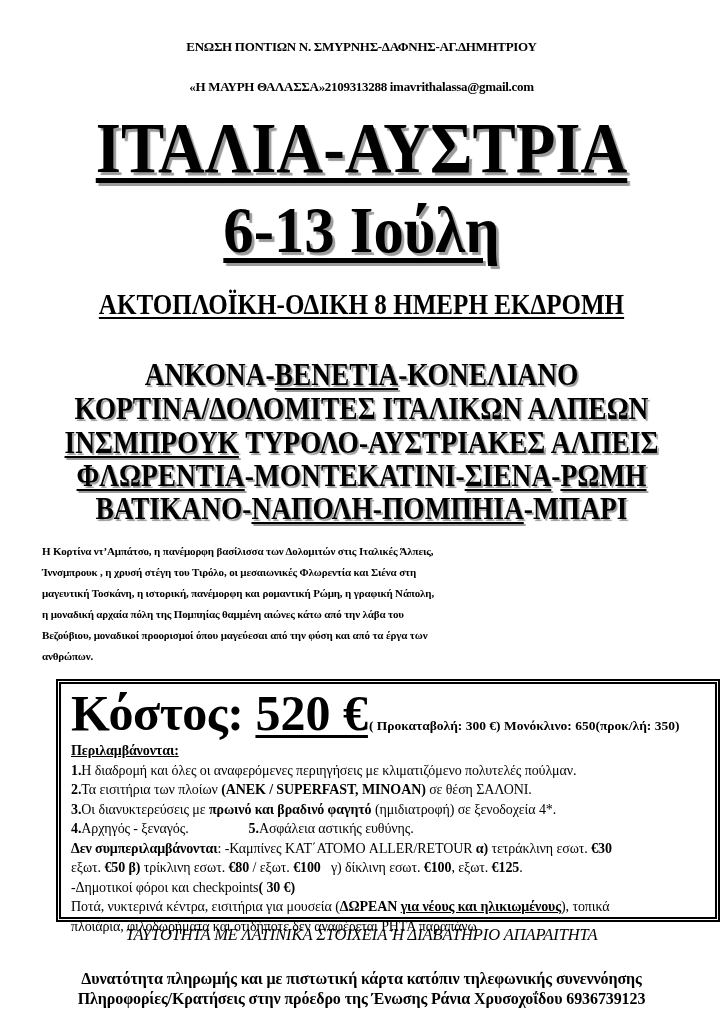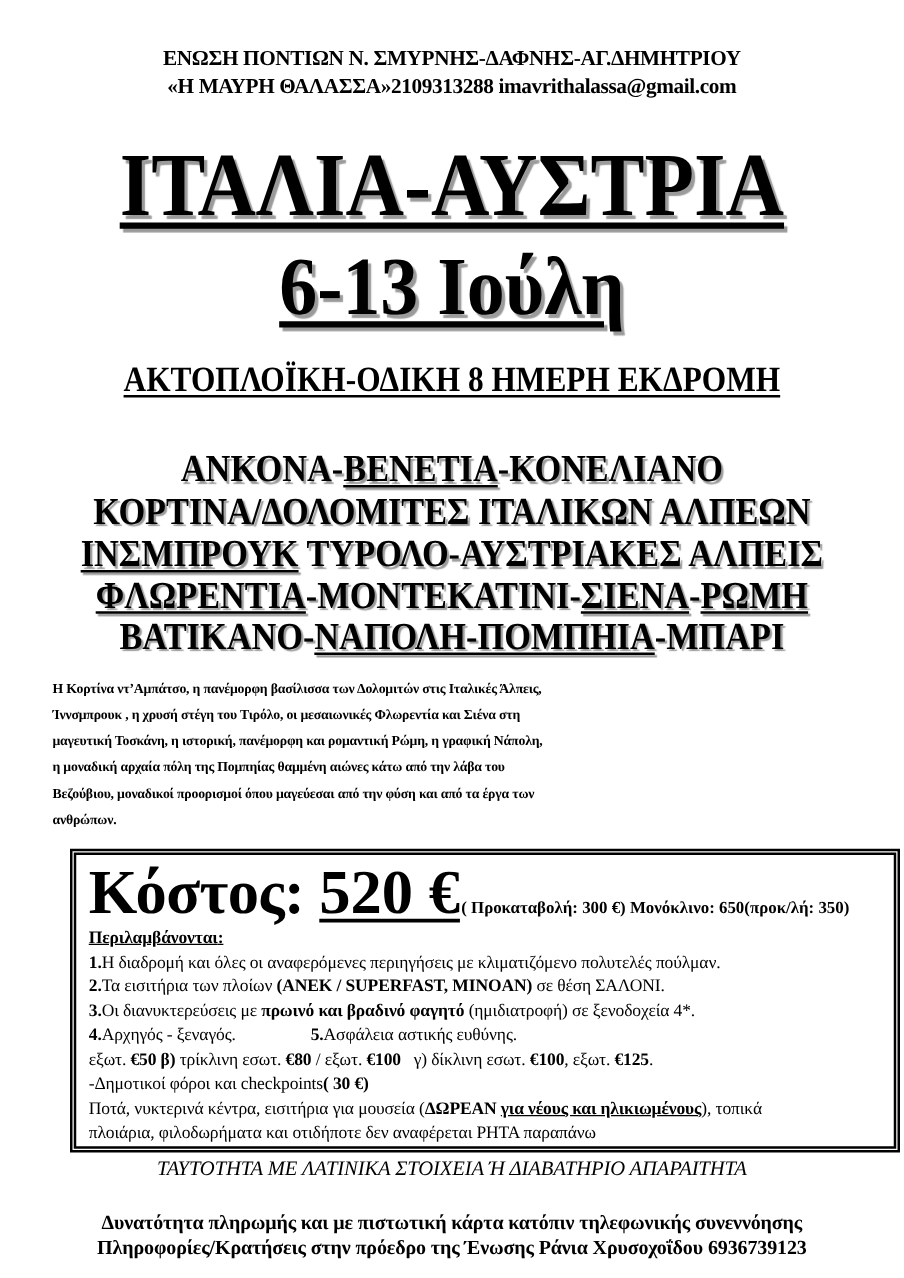--- a/index.html
+++ b/index.html
@@ -12,26 +12,26 @@
       height: 1022px;
       position: relative;
       overflow: hidden;
       font-family: "Liberation Serif", "DejaVu Serif", serif;
       color: #000;
     }
     .abs { position: absolute; left: 0; width: 723px; text-align: center; white-space: nowrap; }
 
     .org-line {
       font-weight: bold;
-      font-size: 17px;
+      font-size: 13px;
       line-height: 22px;
       letter-spacing: -0.3px;
     }
     .org1 { top: 36px; }
-    .org2 { top: 58px; }
+    .org2 { top: 76px; }
 
     .shadow-txt {
       text-shadow: 3px 3px 1px #9a9a9a;
     }
     .title {
       top: 106px;
       font-size: 72px;
       line-height: 84px;
       font-weight: bold;
       transform: scaleX(0.9);
@@ -191,20 +191,21 @@
       <span class="cost-label">Κόστος: </span><span class="cost-price">520 €</span><span class="cost-extra">( Προκαταβολή: 300 €) Μονόκλινο: 650(προκ/λή: 350)</span>
     </div>
 
     <div class="box-line includes-heading"><span>Περιλαμβάνονται</span><span>:</span></div>
 
     <div class="box-line"><b>1.</b><span>Η διαδρομή και όλες οι αναφερόμενες περιηγήσεις με κλιματιζόμενο πολυτελές πούλμαν.</span></div>
     <div class="box-line"><b>2.</b><span>Τα εισιτήρια των πλοίων </span><b>(ANEK / SUPERFAST, MINOAN)</b><span> σε θέση ΣΑΛΟΝΙ.</span></div>
     <div class="box-line"><b>3.</b><span>Οι διανυκτερεύσεις με </span><b>πρωινό και βραδινό φαγητό</b><span> (ημιδιατροφή) σε ξενοδοχεία 4*.</span></div>
     <div class="box-line"><b>4.</b><span>Αρχηγός - ξεναγός.</span><span class="spacer"></span><b>5.</b><span>Ασφάλεια αστικής ευθύνης.</span></div>
 
+    <div class="box-line"><b>Δεν συμπεριλαμβάνονται</b><span>: -Καμπίνες ΚΑΤ΄ΑΤΟΜΟ ALLER/RETOUR </span><b>α)</b><span> τετράκλινη εσωτ. </span><b>€30</b></div>
     <div class="box-line"><span>εξωτ. </span><b>€50 β)</b><span> τρίκλινη εσωτ. </span><b>€80</b><span> / εξωτ. </span><b>€100</b><span style="white-space:pre">   γ) δίκλινη εσωτ. </span><b>€100</b><span>, εξωτ. </span><b>€125</b><span>.</span></div>
     <div class="box-line"><span>-Δημοτικοί φόροι και checkpoints</span><b>( 30 €)</b></div>
     <div class="box-line"><span>Ποτά, νυκτερινά κέντρα, εισιτήρια για μουσεία (</span><b>ΔΩΡΕΑΝ </b><b style="text-decoration:underline">για νέους και ηλικιωμένους</b><span>), τοπικά</span></div>
     <div class="box-line">πλοιάρια, φιλοδωρήματα και οτιδήποτε δεν αναφέρεται ΡΗΤΑ παραπάνω</div>
   </div>
 </div>
 
 <div class="abs footer f1">ΤΑΥΤΟΤΗΤΑ  ΜΕ ΛΑΤΙΝΙΚΑ ΣΤΟΙΧΕΙΑ Ή ΔΙΑΒΑΤΗΡΙΟ ΑΠΑΡΑΙΤΗΤΑ</div>
 <div class="abs footer f2">Πληροφορίες/Κρατήσεις στην πρόεδρο της Ένωσης Ράνια Χρυσοχοΐδου 6936739123</div>
 <div class="abs footer f3">Δυνατότητα πληρωμής και με πιστωτική κάρτα κατόπιν τηλεφωνικής συνεννόησης</div>

